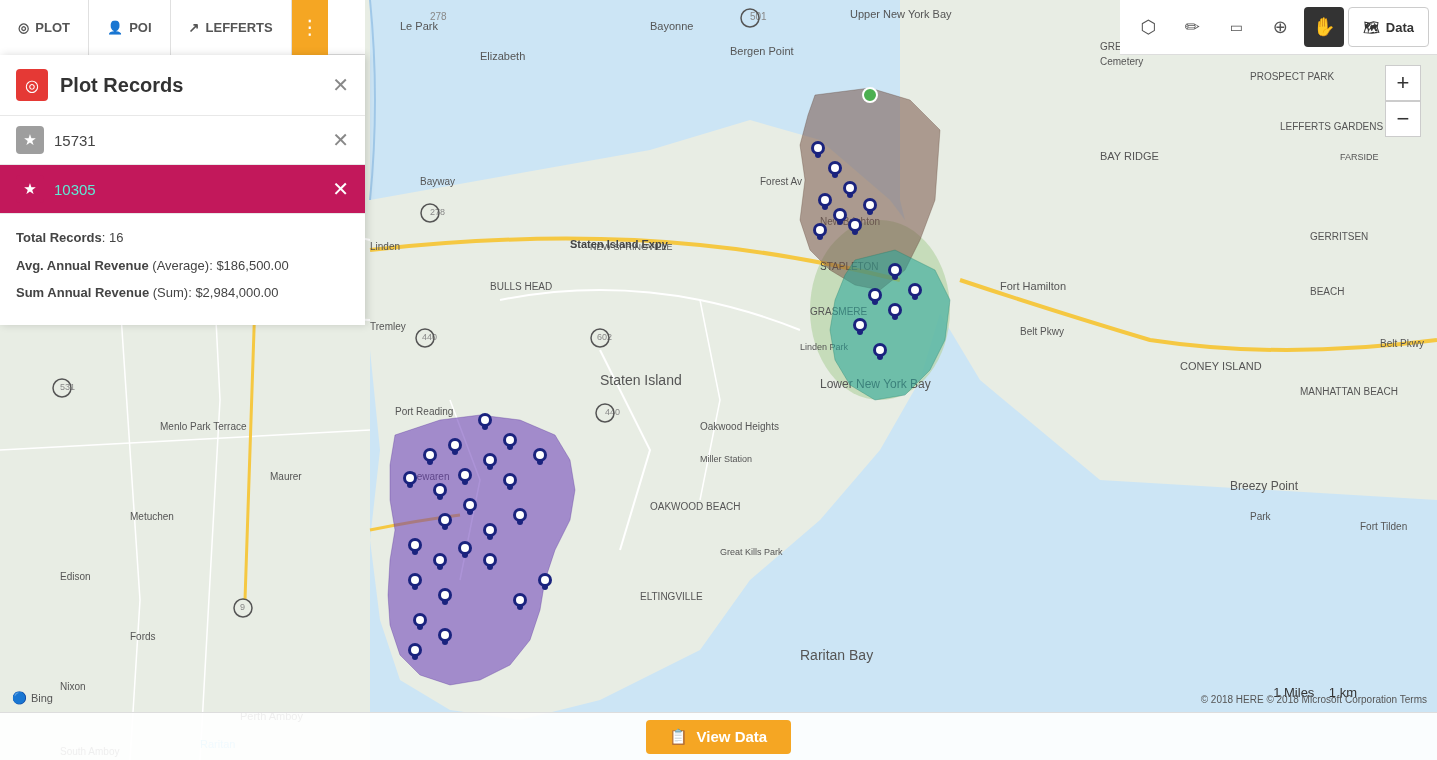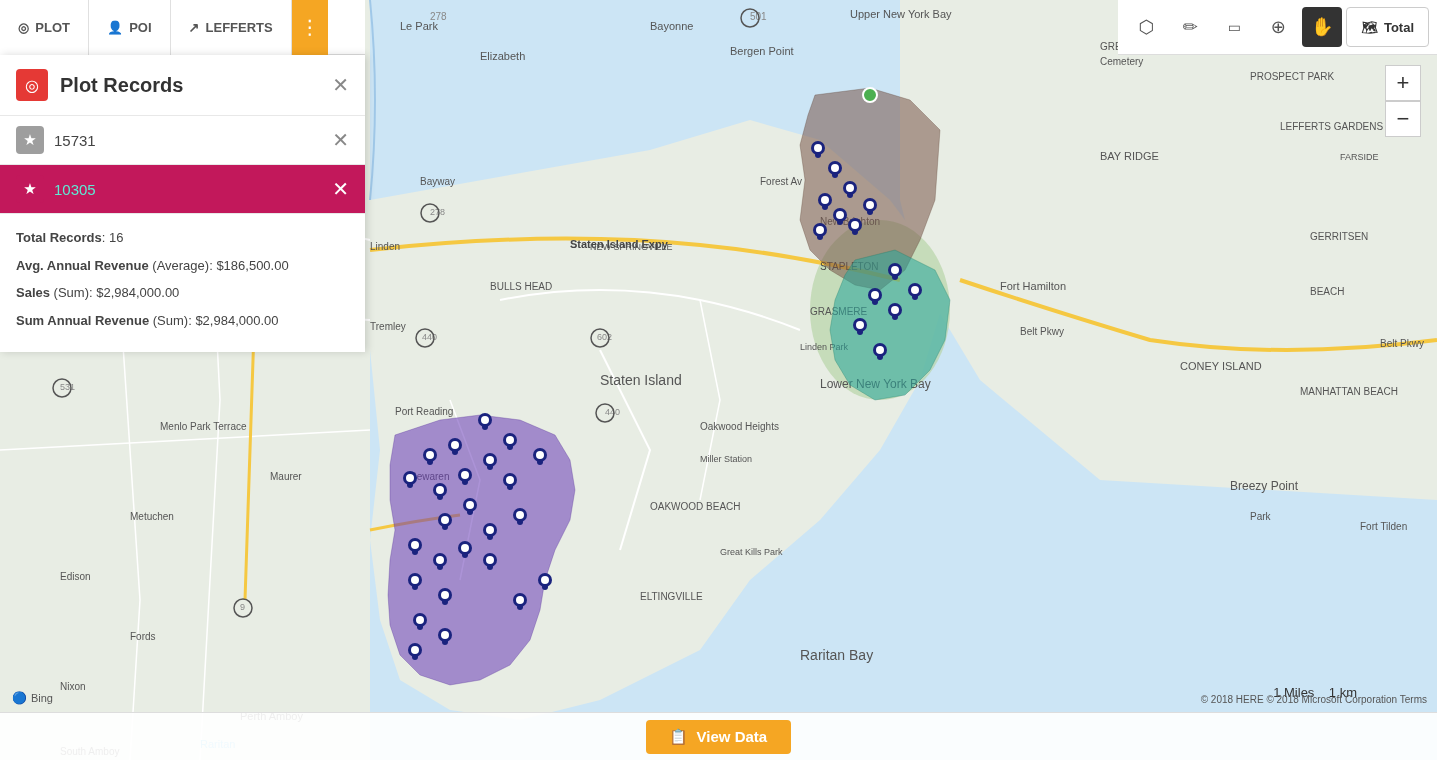--- a/index.html
+++ b/index.html
@@ -553,21 +553,21 @@
     <span style="font-size:14px;">▭</span>
   </button>
   <button class="right-btn">
     <span>⊕</span>
   </button>
   <button class="right-btn active">
     <span>✋</span>
   </button>
   <button class="road-btn">
     <span>🗺</span>
-    <span>Total</span>
+    <span>Data</span>
   </button>
 </div>
 
 <div id="side-panel">
 
   <div class="panel-header">
     <div class="panel-header-left">
       <div class="panel-icon-red">
         <span>◎</span>
       </div>
@@ -599,23 +599,20 @@
   </div>
 
   <div class="stats-section">
     <div class="stat-row">
       <span class="stat-label">Total Records</span><span>: </span><span>16</span>
     </div>
     <div class="stat-row">
       <span class="stat-label">Avg. Annual Revenue</span><span> (Average): </span><span>$186,500.00</span>
     </div>
     <div class="stat-row">
-      <span class="stat-label">Sales</span><span> (Sum): </span><span>$2,984,000.00</span>
-    </div>
-    <div class="stat-row">
       <span class="stat-label">Sum Annual Revenue</span><span> (Sum): </span><span>$2,984,000.00</span>
     </div>
   </div>
 </div>
 
 <div id="map-controls">
   <button class="map-ctrl-btn">+</button>
   <button class="map-ctrl-btn">−</button>
 </div>
 

